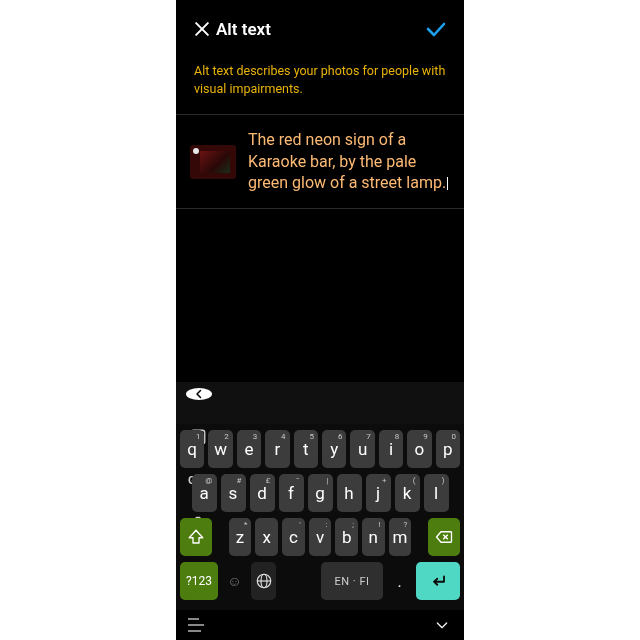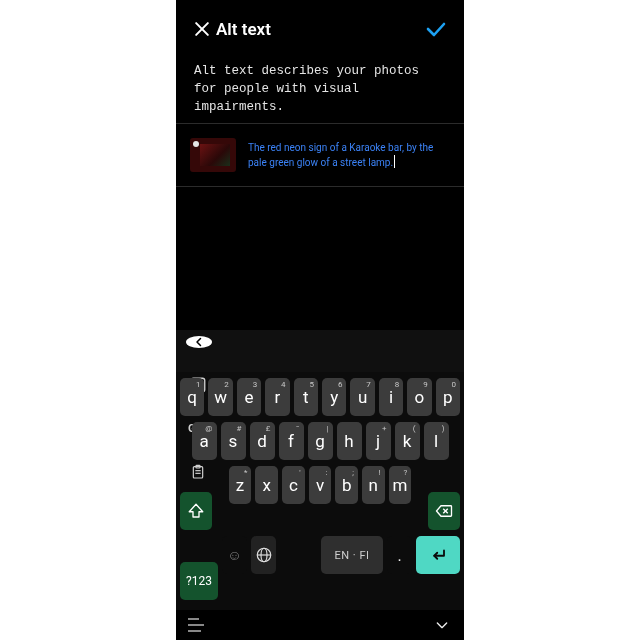--- a/index.html
+++ b/index.html
@@ -7,48 +7,48 @@
     .stage { width:640px; height:640px; background:#fff; position:relative; }
     .phone { position:absolute; left:176px; top:0; width:288px; height:640px; background:#000; color:#fff; display:flex; flex-direction:column; overflow:hidden; }
 
     
     .hdr { display:flex; align-items:center; height:50px; padding:8px 12px 0 12px; }
     .hdr .x svg, .hdr .check svg { display:block; }
     .hdr .title { font-size:17px; font-weight:600; flex:1; color:#fff; }
     .hdr .check { color:#1da1f2; padding:4px; }
     .hdr .x { color:#fff; padding:4px; }
 
-    .desc { color:#e5e5e5; font-size:12.5px; line-height:1.45; padding:12px 18px 7px 18px; border-bottom:1px solid #2b2b2b;font-family:Liberation Mono, monospace; }
+    .desc { color:#eab308; font-size:12.5px; line-height:1.45; padding:12px 18px 16px 18px; border-bottom:1px solid #2b2b2b; }
 
     .editrow { display:flex; align-items:center; padding:14px 14px; gap:12px; border-bottom:1px solid #2b2b2b; }
     .thumb { width:46px; height:34px; background:#350808; border-radius:3px; position:relative; flex:none; overflow:hidden; }
     .thumb::before{content:"";position:absolute;left:3px;top:3px;width:6px;height:6px;border-radius:50%;background:#e6e6e6;}
     .thumb::after{content:"";position:absolute;left:10px;top:6px;width:30px;height:22px;background:
       linear-gradient(135deg,#6b1212 0%,#2a0808 60%,#1a2e1a 100%);}
-    .alttext { font-size:10px; line-height:1.35; color:#3b82f6; position:relative; }
+    .alttext { font-size:16px; line-height:1.35; color:#fdba74; position:relative; }
     .cursor { display:inline-block; width:1px; height:13px; background:#fff; vertical-align:-2px; margin-left:1px; animation:blink 1s step-end infinite; }
     @keyframes blink { 50% { opacity:0; } }
 
     .spacer { flex:1; }
 
     
     .kbwrap { background:#101010; padding-top:6px; }
     .kbar { display:flex; align-items:flex-start; height:36px; padding:0 10px; gap:28px; color:#cfcfcf;flex-direction:column; }
     .kbar .circ { width:26px; height:26px; border-radius:50%; background:#fff; color:#000; display:flex; align-items:center; justify-content:center; font-size:14px; font-weight:700; }
     .kbar .itm { width:24px; height:24px; display:flex; align-items:center; justify-content:center; font-size:12px; }
     .kbar .gif { font-size:11px; font-weight:700; letter-spacing:1px; }
     .kbar .sep { width:1px; height:20px; background:#3a3a3a; margin:0 2px; }
     .kbar .dots { letter-spacing:2px; font-weight:700; }
 
     .kb { background:#0c0c0c; padding:6px 4px 4px 4px; }
     .krow { display:flex; gap:4px; margin-bottom:6px; justify-content:center; }
     .key { background:#3c3c3c; color:#fff; height:38px; border-radius:5px; position:relative; display:flex; align-items:center; justify-content:center; font-size:17px; }
     .key.letter { width:25px; }
     .key .sup { position:absolute; top:2px; right:4px; font-size:8px; color:#c8c8c8; }
-    .key.dark { background:#14532d;margin-top:26px; }
+    .key.dark { background:#4d7c0f; }
     .key.shift { width:35px; }
     .key.bsp { width:35px; }
     .key.sym { width:38px; font-size:12px; }
     .key.emoji { width:25px; background:#0c0c0c; color:#888; font-size:14px;}
     .key.globe { width:25px; background:#222; }
     .key.space { flex:1; background:#2f2f2f; font-size:11px; letter-spacing:.5px; color:#cfcfcf;margin-left:41px; }
     .key.dot { width:25px; background:#0c0c0c; color:#eee; font-size:16px; }
     .key.enter { width:44px; background:#4fd8c4; color:#0b0b0b; }
     .gap9 { width:9px; flex:none; }
 

